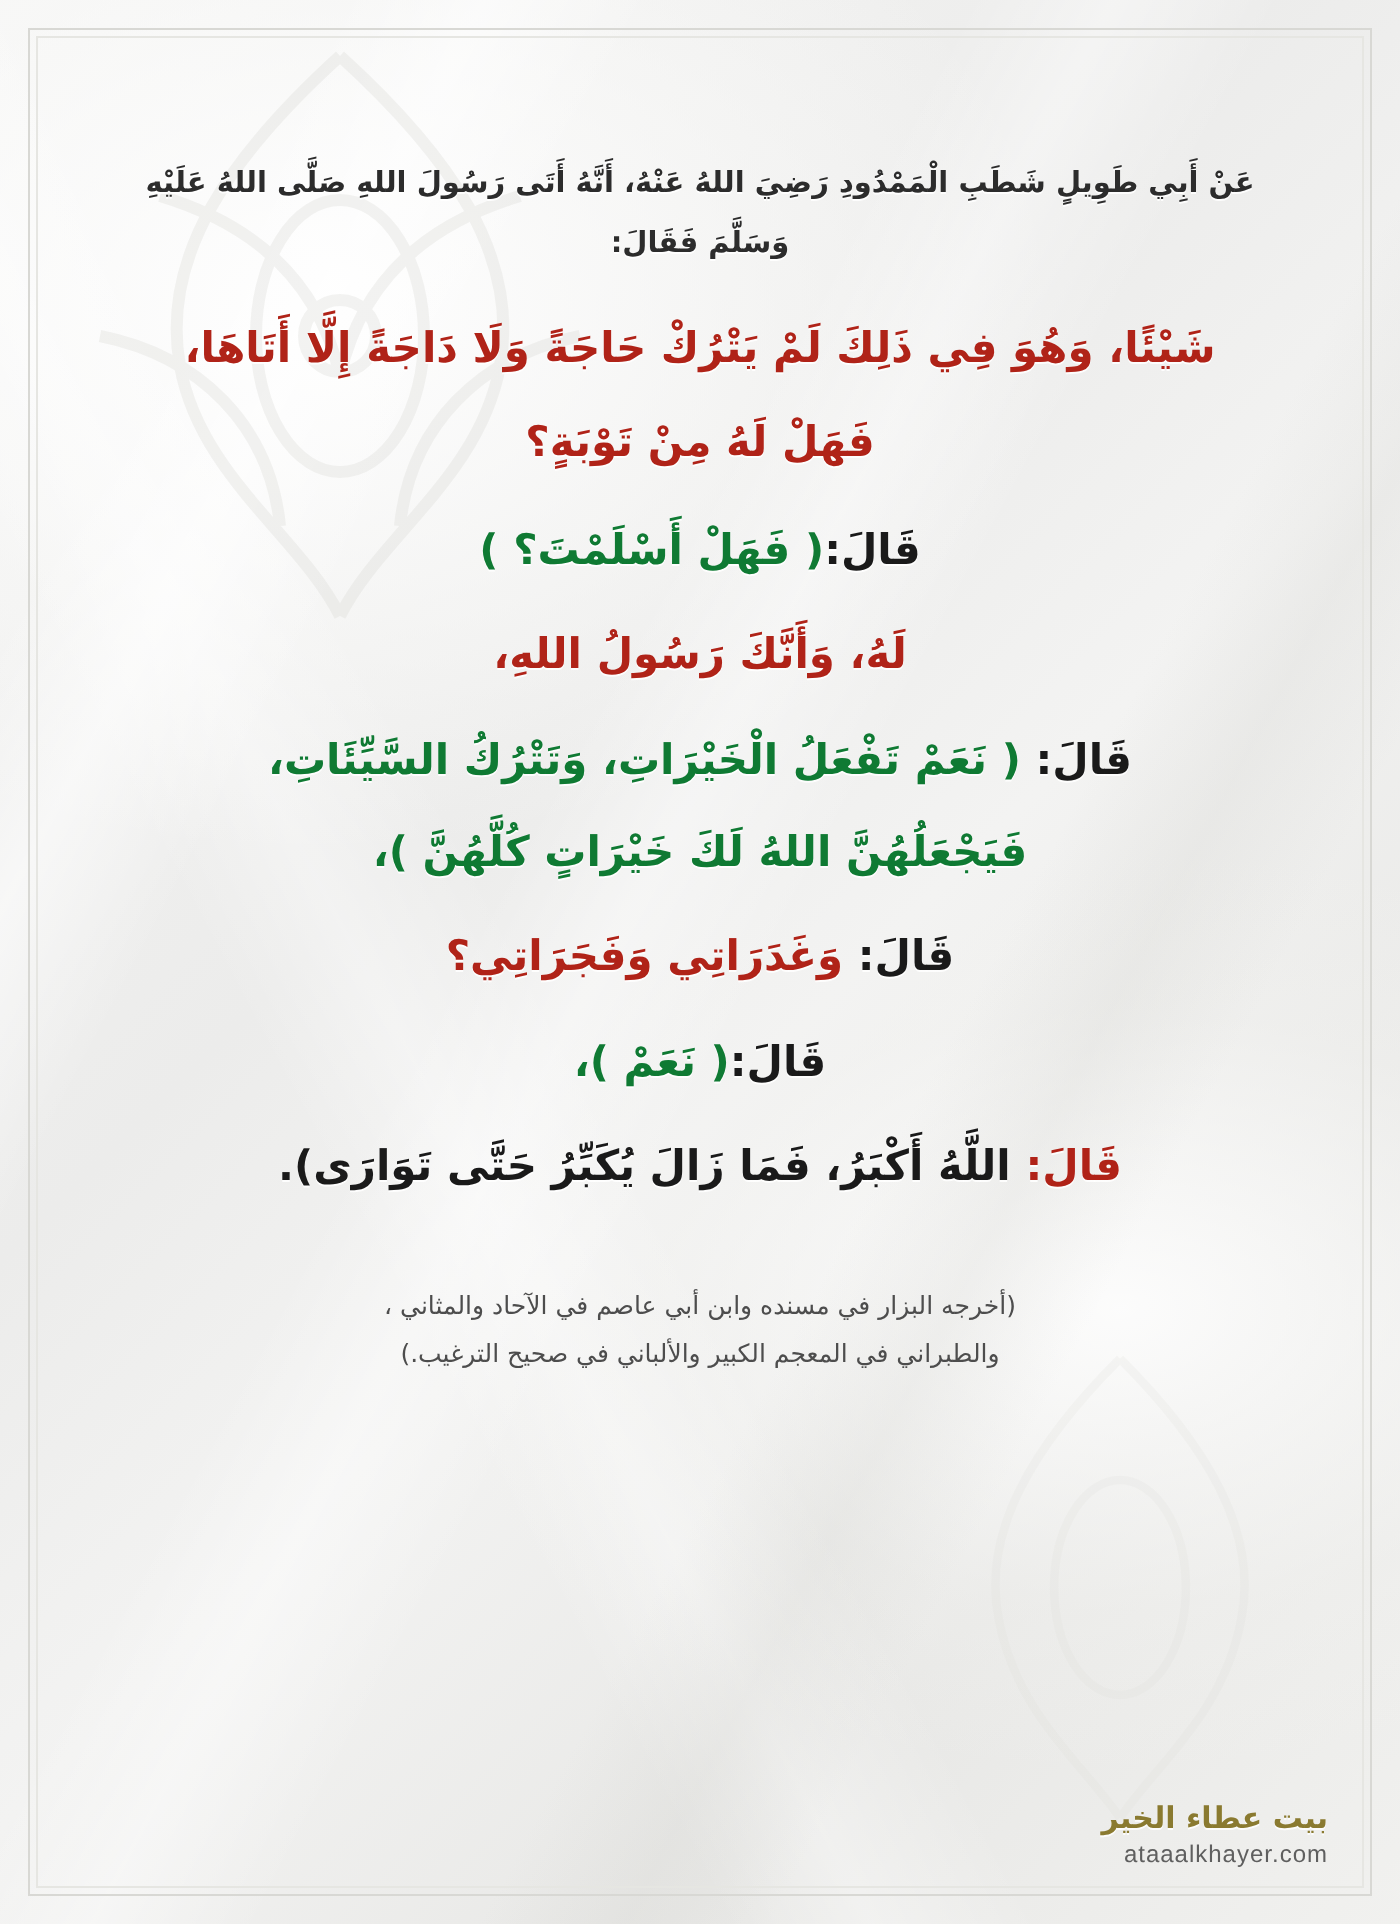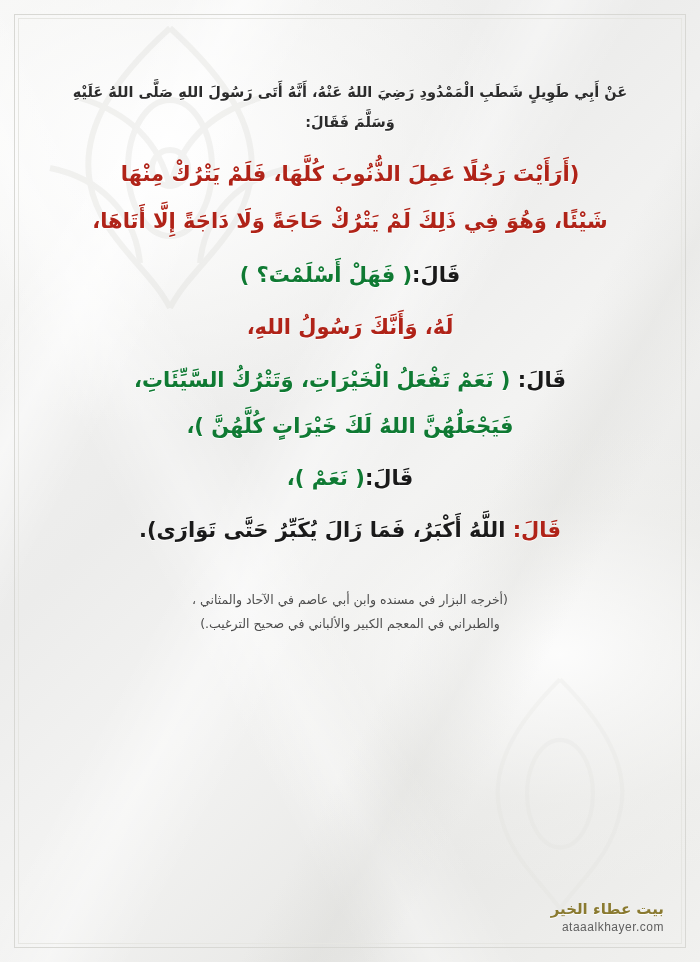--- a/index.html
+++ b/index.html
@@ -191,41 +191,46 @@
     </g>
   </svg>
 
   <div class="border-frame"></div>
 
   <div class="content">
 
     <div class="line isnad">عَنْ أَبِي طَوِيلٍ شَطَبِ الْمَمْدُودِ رَضِيَ اللهُ عَنْهُ، أَنَّهُ أَتَى رَسُولَ اللهِ صَلَّى اللهُ عَلَيْهِ وَسَلَّمَ فَقَالَ:</div>
 
     <div class="block">
-      <div class="line q-red">(أَرَأَيْتَ رَجُلًا عَمِلَ الذُّنُوبَ كُلَّهَا، فَلَمْ يَتْرُكْ مِنْهَا</div>
       <div class="line q-red">شَيْئًا، وَهُوَ فِي ذَلِكَ لَمْ يَتْرُكْ حَاجَةً وَلَا دَاجَةً إِلَّا أَتَاهَا،</div>
+      <div class="line q-red">فَهَلْ لَهُ مِنْ تَوْبَةٍ؟</div>
     </div>
 
     <div class="block">
       <div class="line a-green">
         <span class="blk">قَالَ:</span><span class="grn">( فَهَلْ أَسْلَمْتَ؟ )</span>
       </div>
     </div>
 
     <div class="block">
       <div class="line q-red">لَهُ، وَأَنَّكَ رَسُولُ اللهِ،</div>
     </div>
 
     <div class="block">
       <div class="line a-green">
         <span class="blk">قَالَ:</span> <span class="grn">( نَعَمْ تَفْعَلُ الْخَيْرَاتِ، وَتَتْرُكُ السَّيِّئَاتِ،</span>
       </div>
       <div class="line a-green">فَيَجْعَلُهُنَّ اللهُ لَكَ خَيْرَاتٍ كُلَّهُنَّ )،</div>
     </div>
 
+    <div class="block">
+      <div class="line q-red">
+        <span class="blk">قَالَ:</span> <span class="red">وَغَدَرَاتِي وَفَجَرَاتِي؟</span>
+      </div>
+    </div>
 
     <div class="block">
       <div class="line a-green">
         <span class="blk">قَالَ:</span><span class="grn">( نَعَمْ )،</span>
       </div>
     </div>
 
     <div class="block">
       <div class="line q-red">
         <span class="red">قَالَ:</span> <span class="blk">اللَّهُ أَكْبَرُ، فَمَا زَالَ يُكَبِّرُ حَتَّى تَوَارَى).</span>

